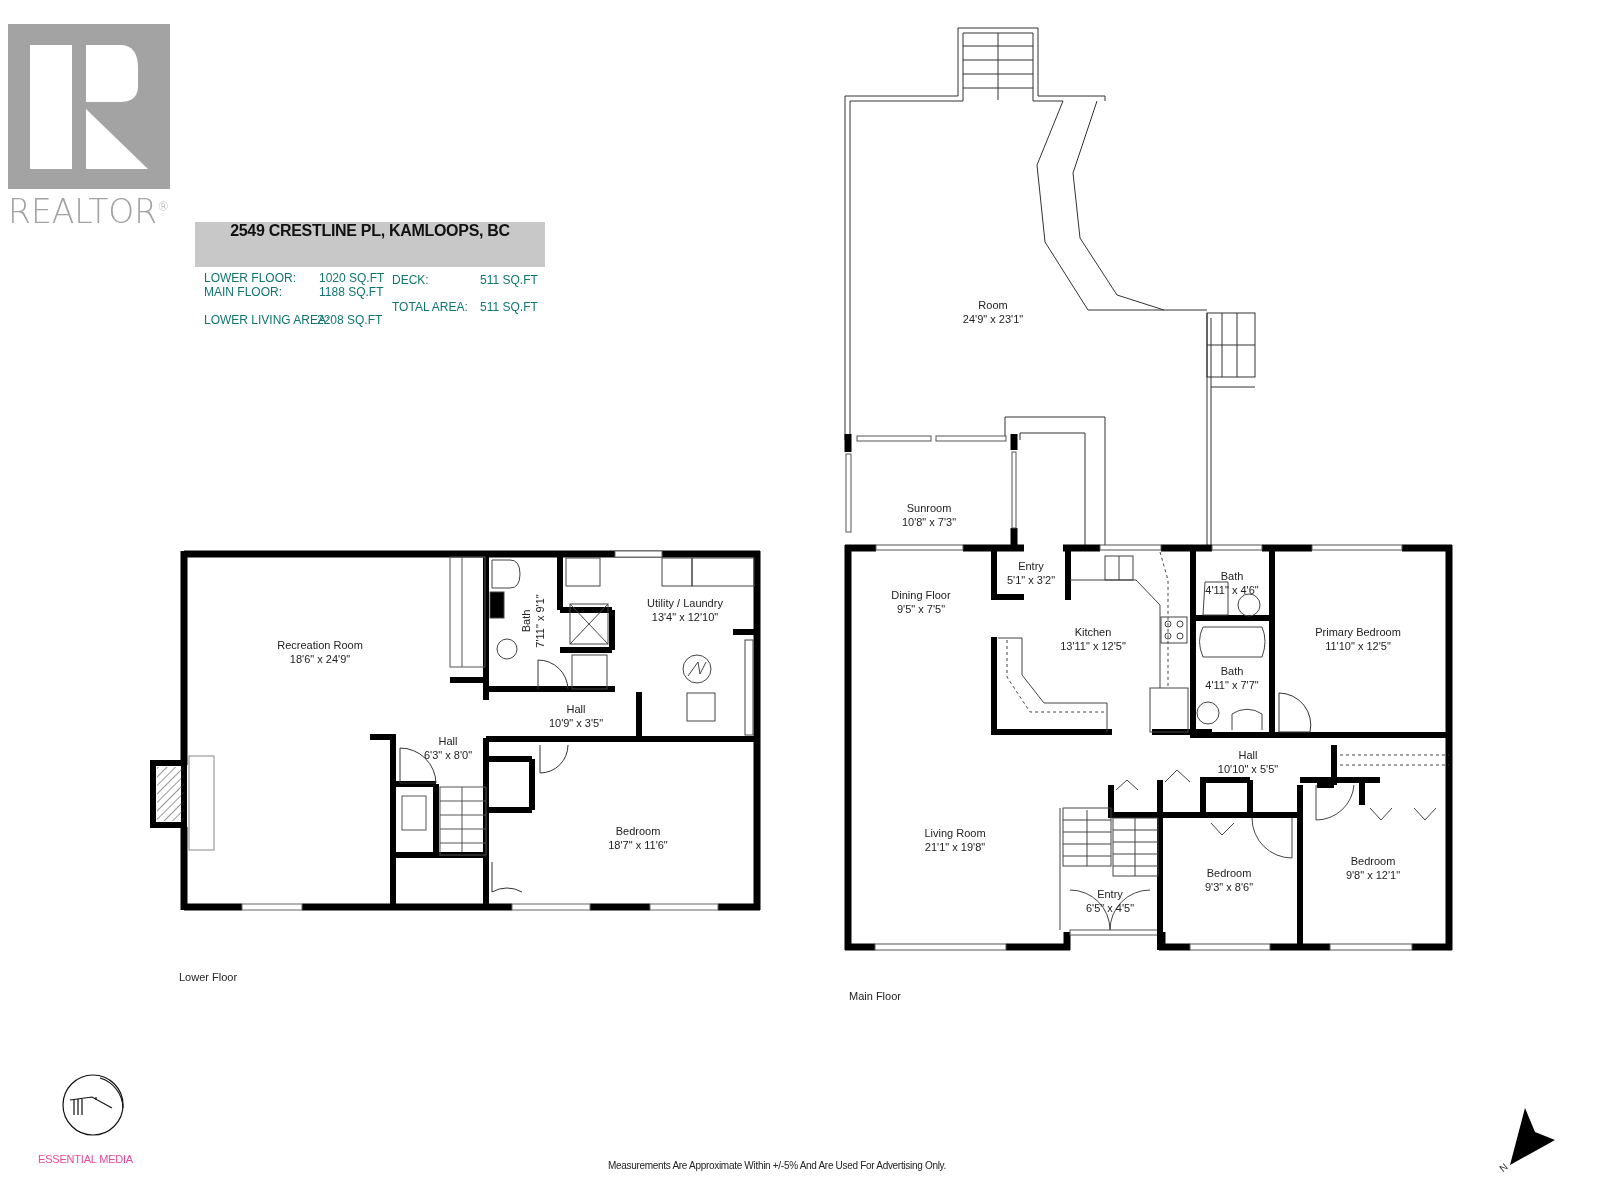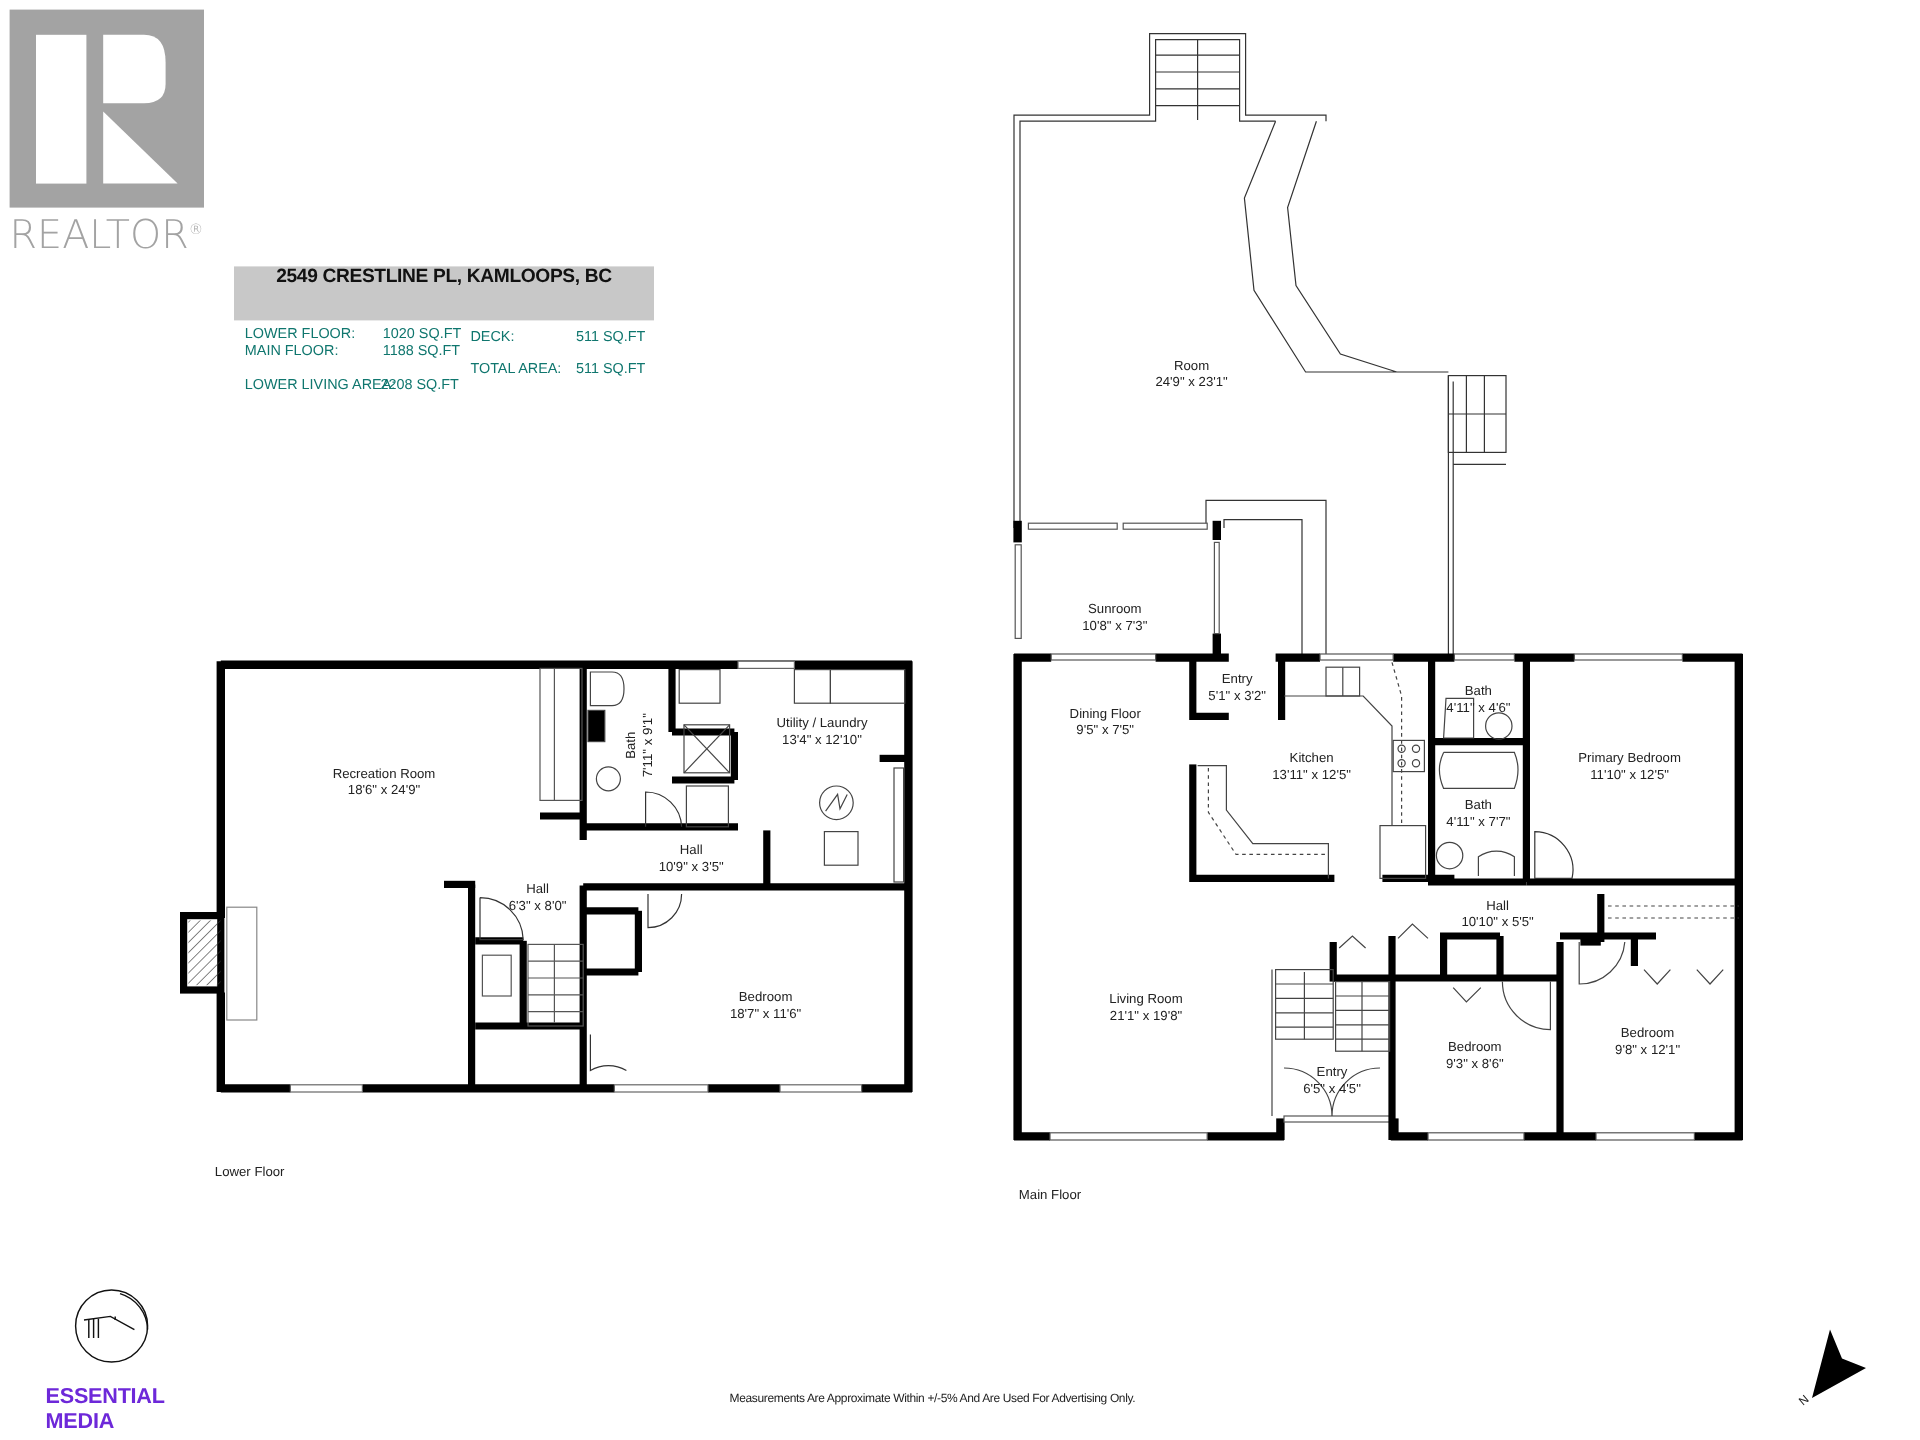--- a/index.html
+++ b/index.html
@@ -1,27 +1,27 @@
 <!DOCTYPE html>
 <html><head>
 <meta charset="utf-8">
 <style>
   html, body { margin:0; padding:0; background:#ffffff; }
   body { width:1600px; height:1200px; position:relative; overflow:hidden; font-family:"Liberation Sans", sans-serif; color:#222; }
   .abs { position:absolute; }
-  #realtor-logo { left:8px; top:8px; width:134px; height:200px; }
+  #realtor-logo { left:8px; top:24px; width:134px; height:200px; }
   #realtor-logo .sq { position:absolute; left:0; top:0; width:162px; height:165px; background:#a3a3a3; }
   #realtor-logo .word { position:absolute; left:0; top:168px; font-size:33px; color:#a3a3a3; letter-spacing:0px; font-family:"DejaVu Sans", sans-serif; font-weight:300; }
   #address-bar { left:195px; top:222px; width:350px; height:45px; background:#c8c8c8; display:flex; align-items:flex-start; justify-content:center; font-weight:bold; font-size:16px; color:#111; letter-spacing:-0.3px; }
   .stat { font-size:12px; color:#0f766e; white-space:nowrap; }
   .room-label { position:absolute; text-align:center; font-size:11px; line-height:14px; color:#222; white-space:nowrap; transform:translate(-50%, -50%); }
   .floor-label { font-size:11px; color:#222; }
   #disclaimer { left:608px; top:1160px; font-size:10px; color:#222; letter-spacing:-0.3px; }
   #essential-logo { left:30px; top:1075px; width:140px; height:95px; }
-  #essential-logo .name { position:absolute; left:8px; top:78px; font-size:18px; font-weight:bold; color:#6d28d9; letter-spacing:-0.2px; }
+  #essential-logo .name { position:absolute; left:8px; top:78px; font-size:11px; font-weight:normal; color:#ec4899; letter-spacing:-0.2px; }
   svg { position:absolute; left:0; top:0; }
 </style>
 </head>
 <body>
 
 <div id="realtor-logo" class="abs">
   <div class="sq">
     <svg width="162" height="165" viewBox="0 0 162 165" style="position:absolute;left:0;top:0">
       <rect x="22" y="21" width="42" height="124" fill="#fff"></rect>
       <path d="M78 21 H112 Q130 21 130 44 V62 Q130 78 112 78 H78 Z" fill="#fff"></path>

